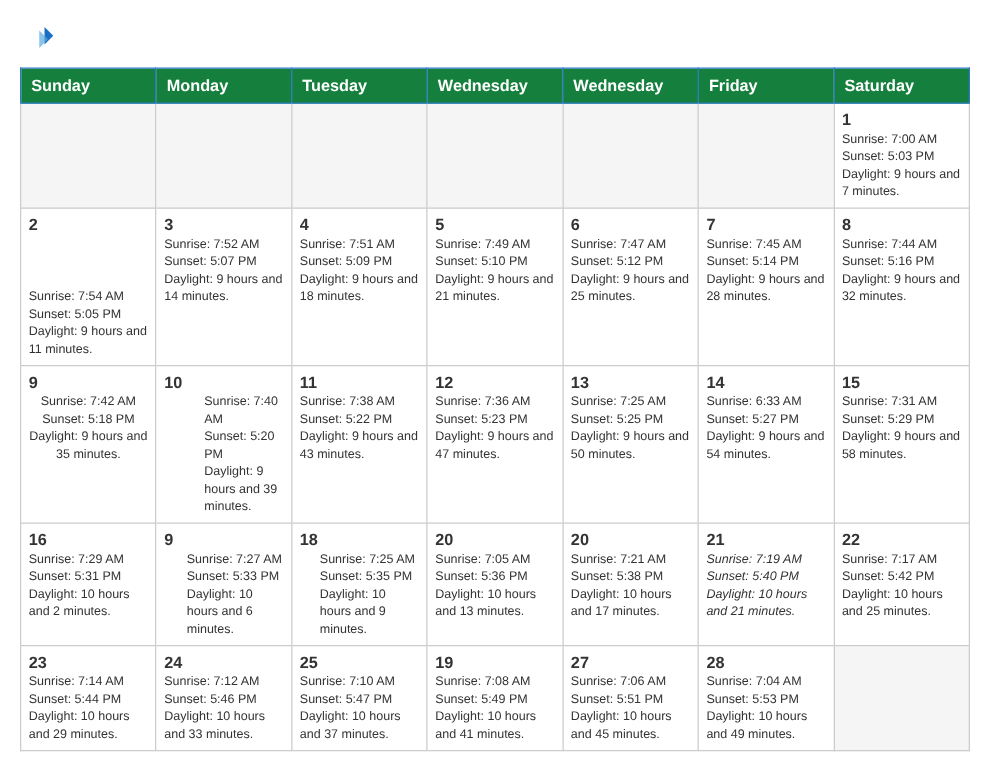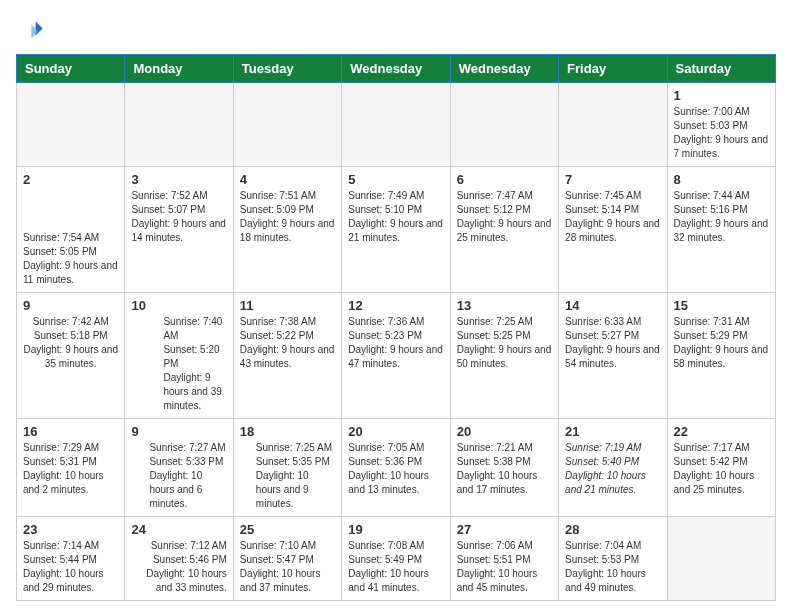--- a/index.html
+++ b/index.html
@@ -265,21 +265,21 @@
       </tr>
       <tr>
         <td>
           <span class="day-number">23</span>
           <div class="day-info" style="white-space: pre-line;">Sunrise: 7:14 AM
 Sunset: 5:44 PM
 Daylight: 10 hours and 29 minutes.</div>
         </td>
         <td>
           <span class="day-number">24</span>
-          <div class="day-info" style="white-space: pre-line; text-align: right;">Sunrise: 7:12 AM
+          <div class="day-info" style="white-space: pre-line;">Sunrise: 7:12 AM
 Sunset: 5:46 PM
 Daylight: 10 hours and 33 minutes.</div>
         </td>
         <td>
           <span class="day-number">25</span>
           <div class="day-info" style="white-space: pre-line;">Sunrise: 7:10 AM
 Sunset: 5:47 PM
 Daylight: 10 hours and 37 minutes.</div>
         </td>
         <td>

